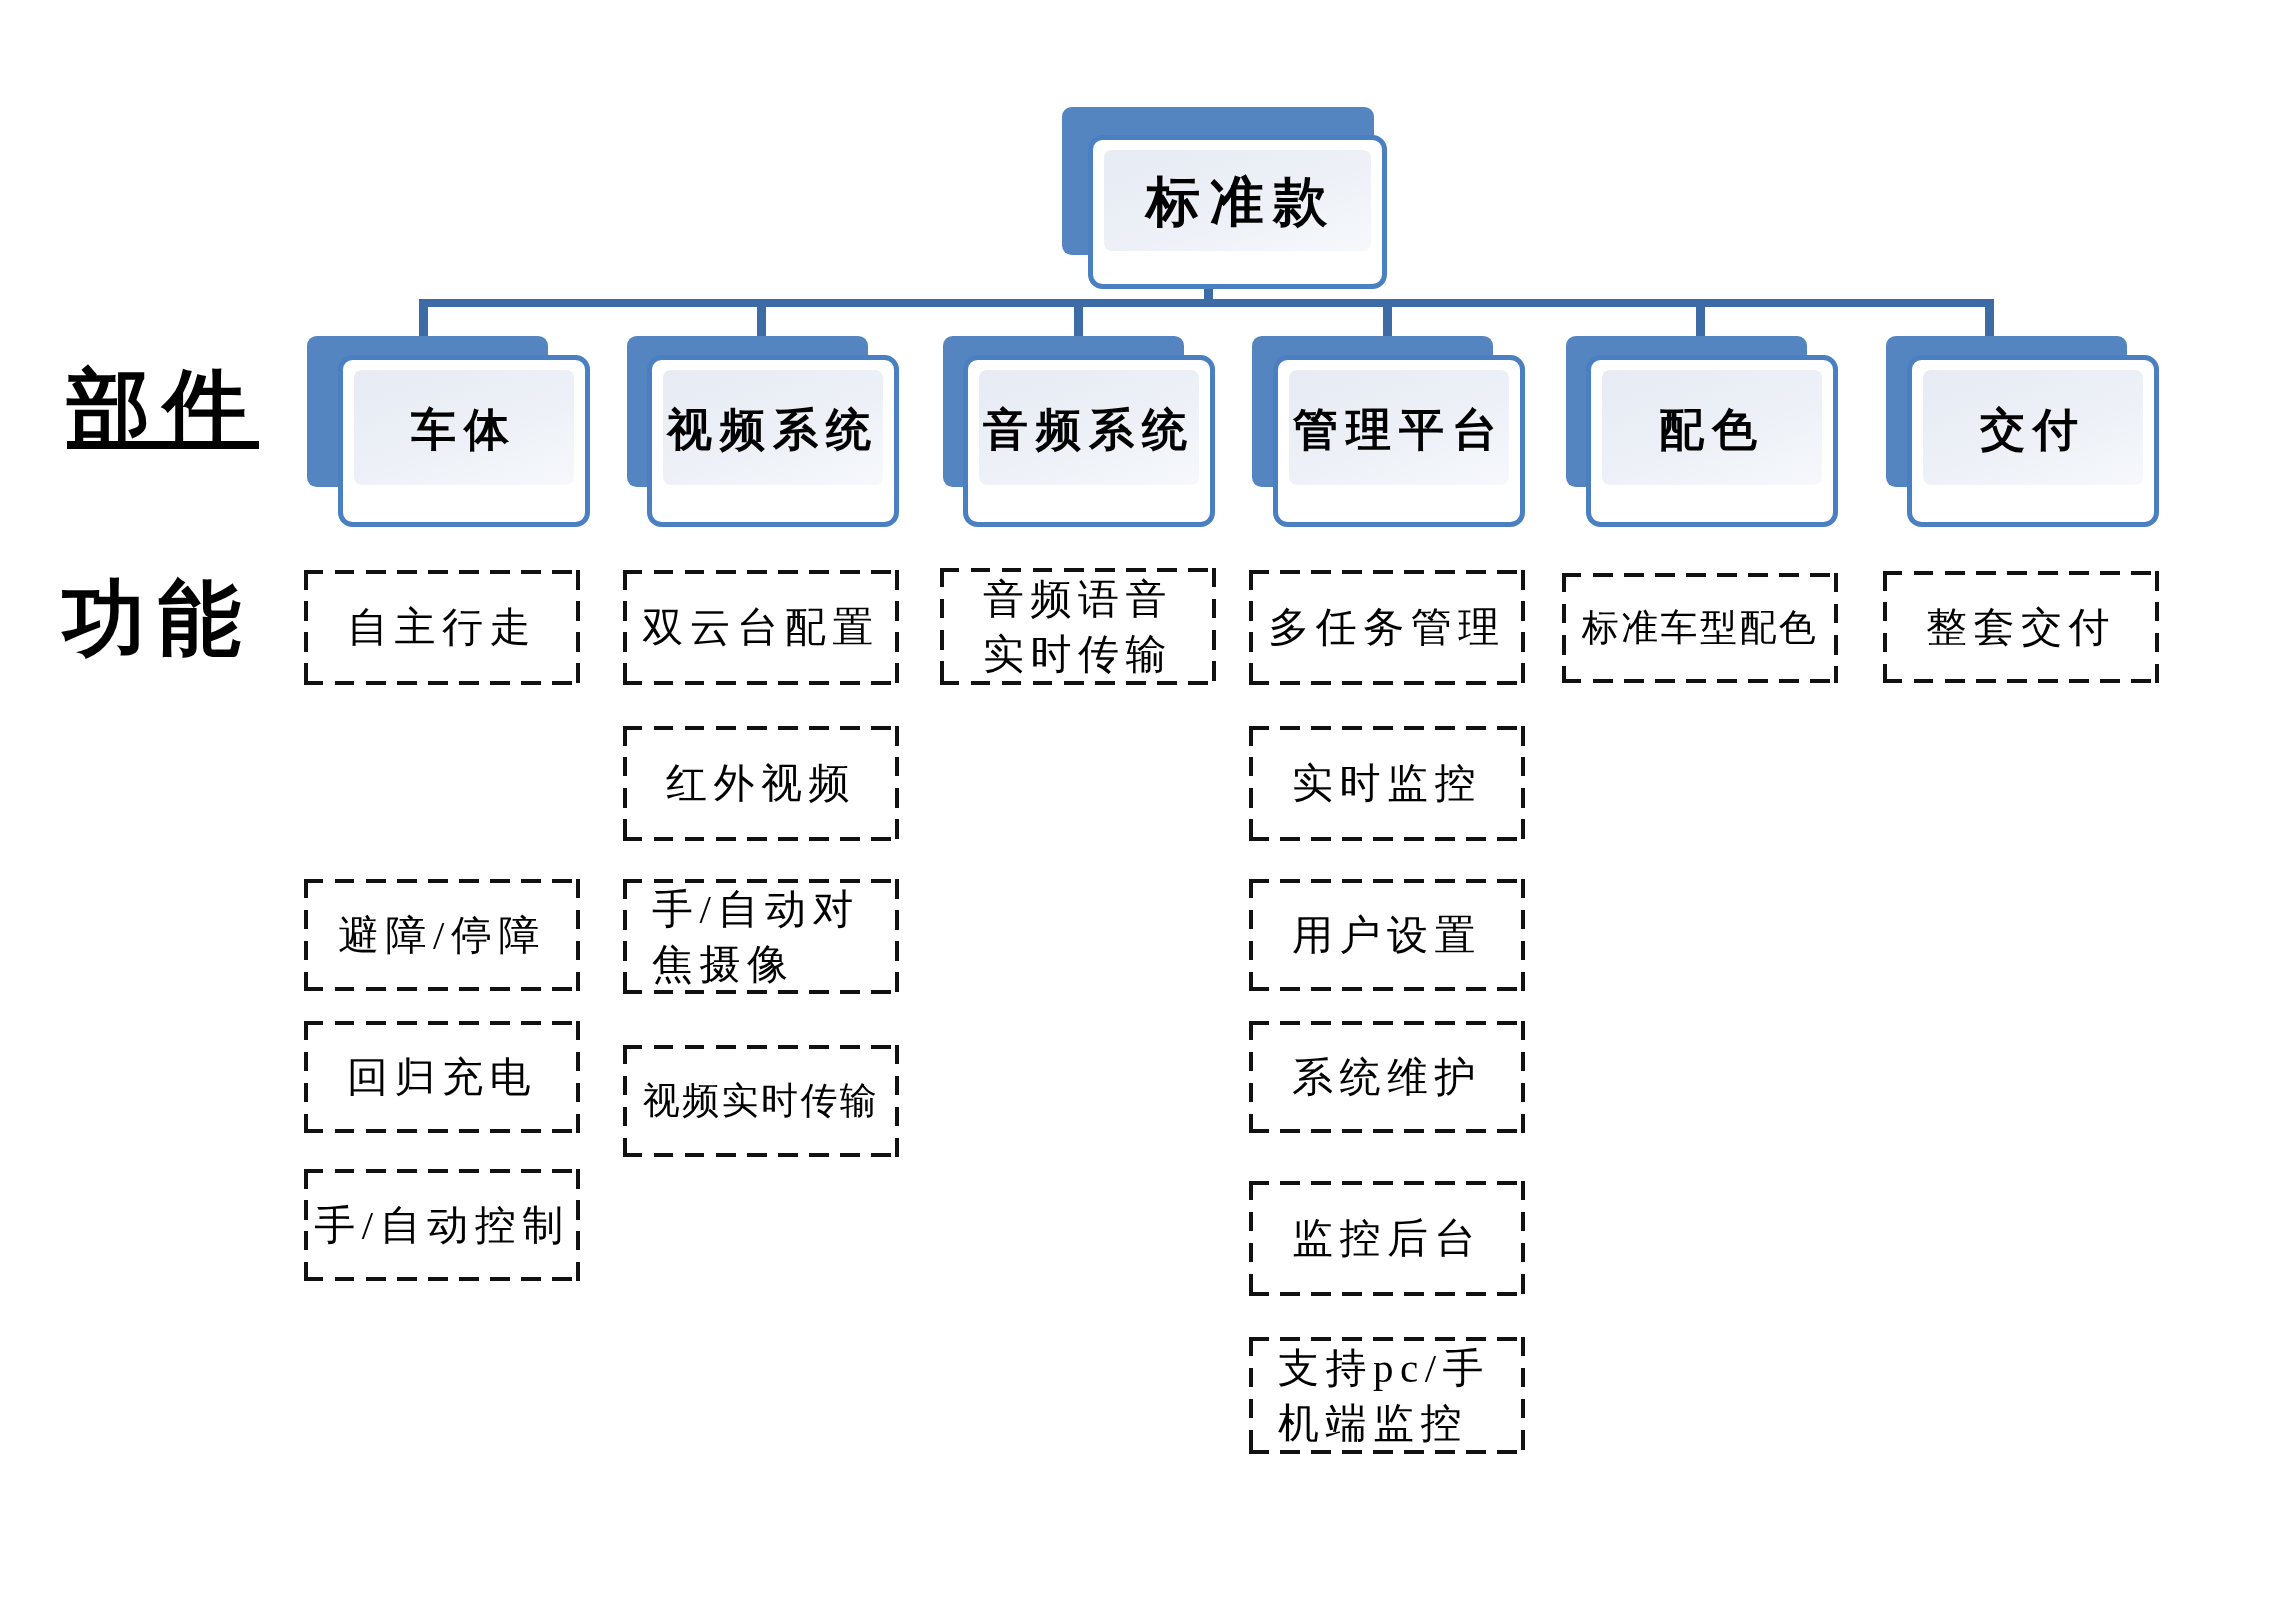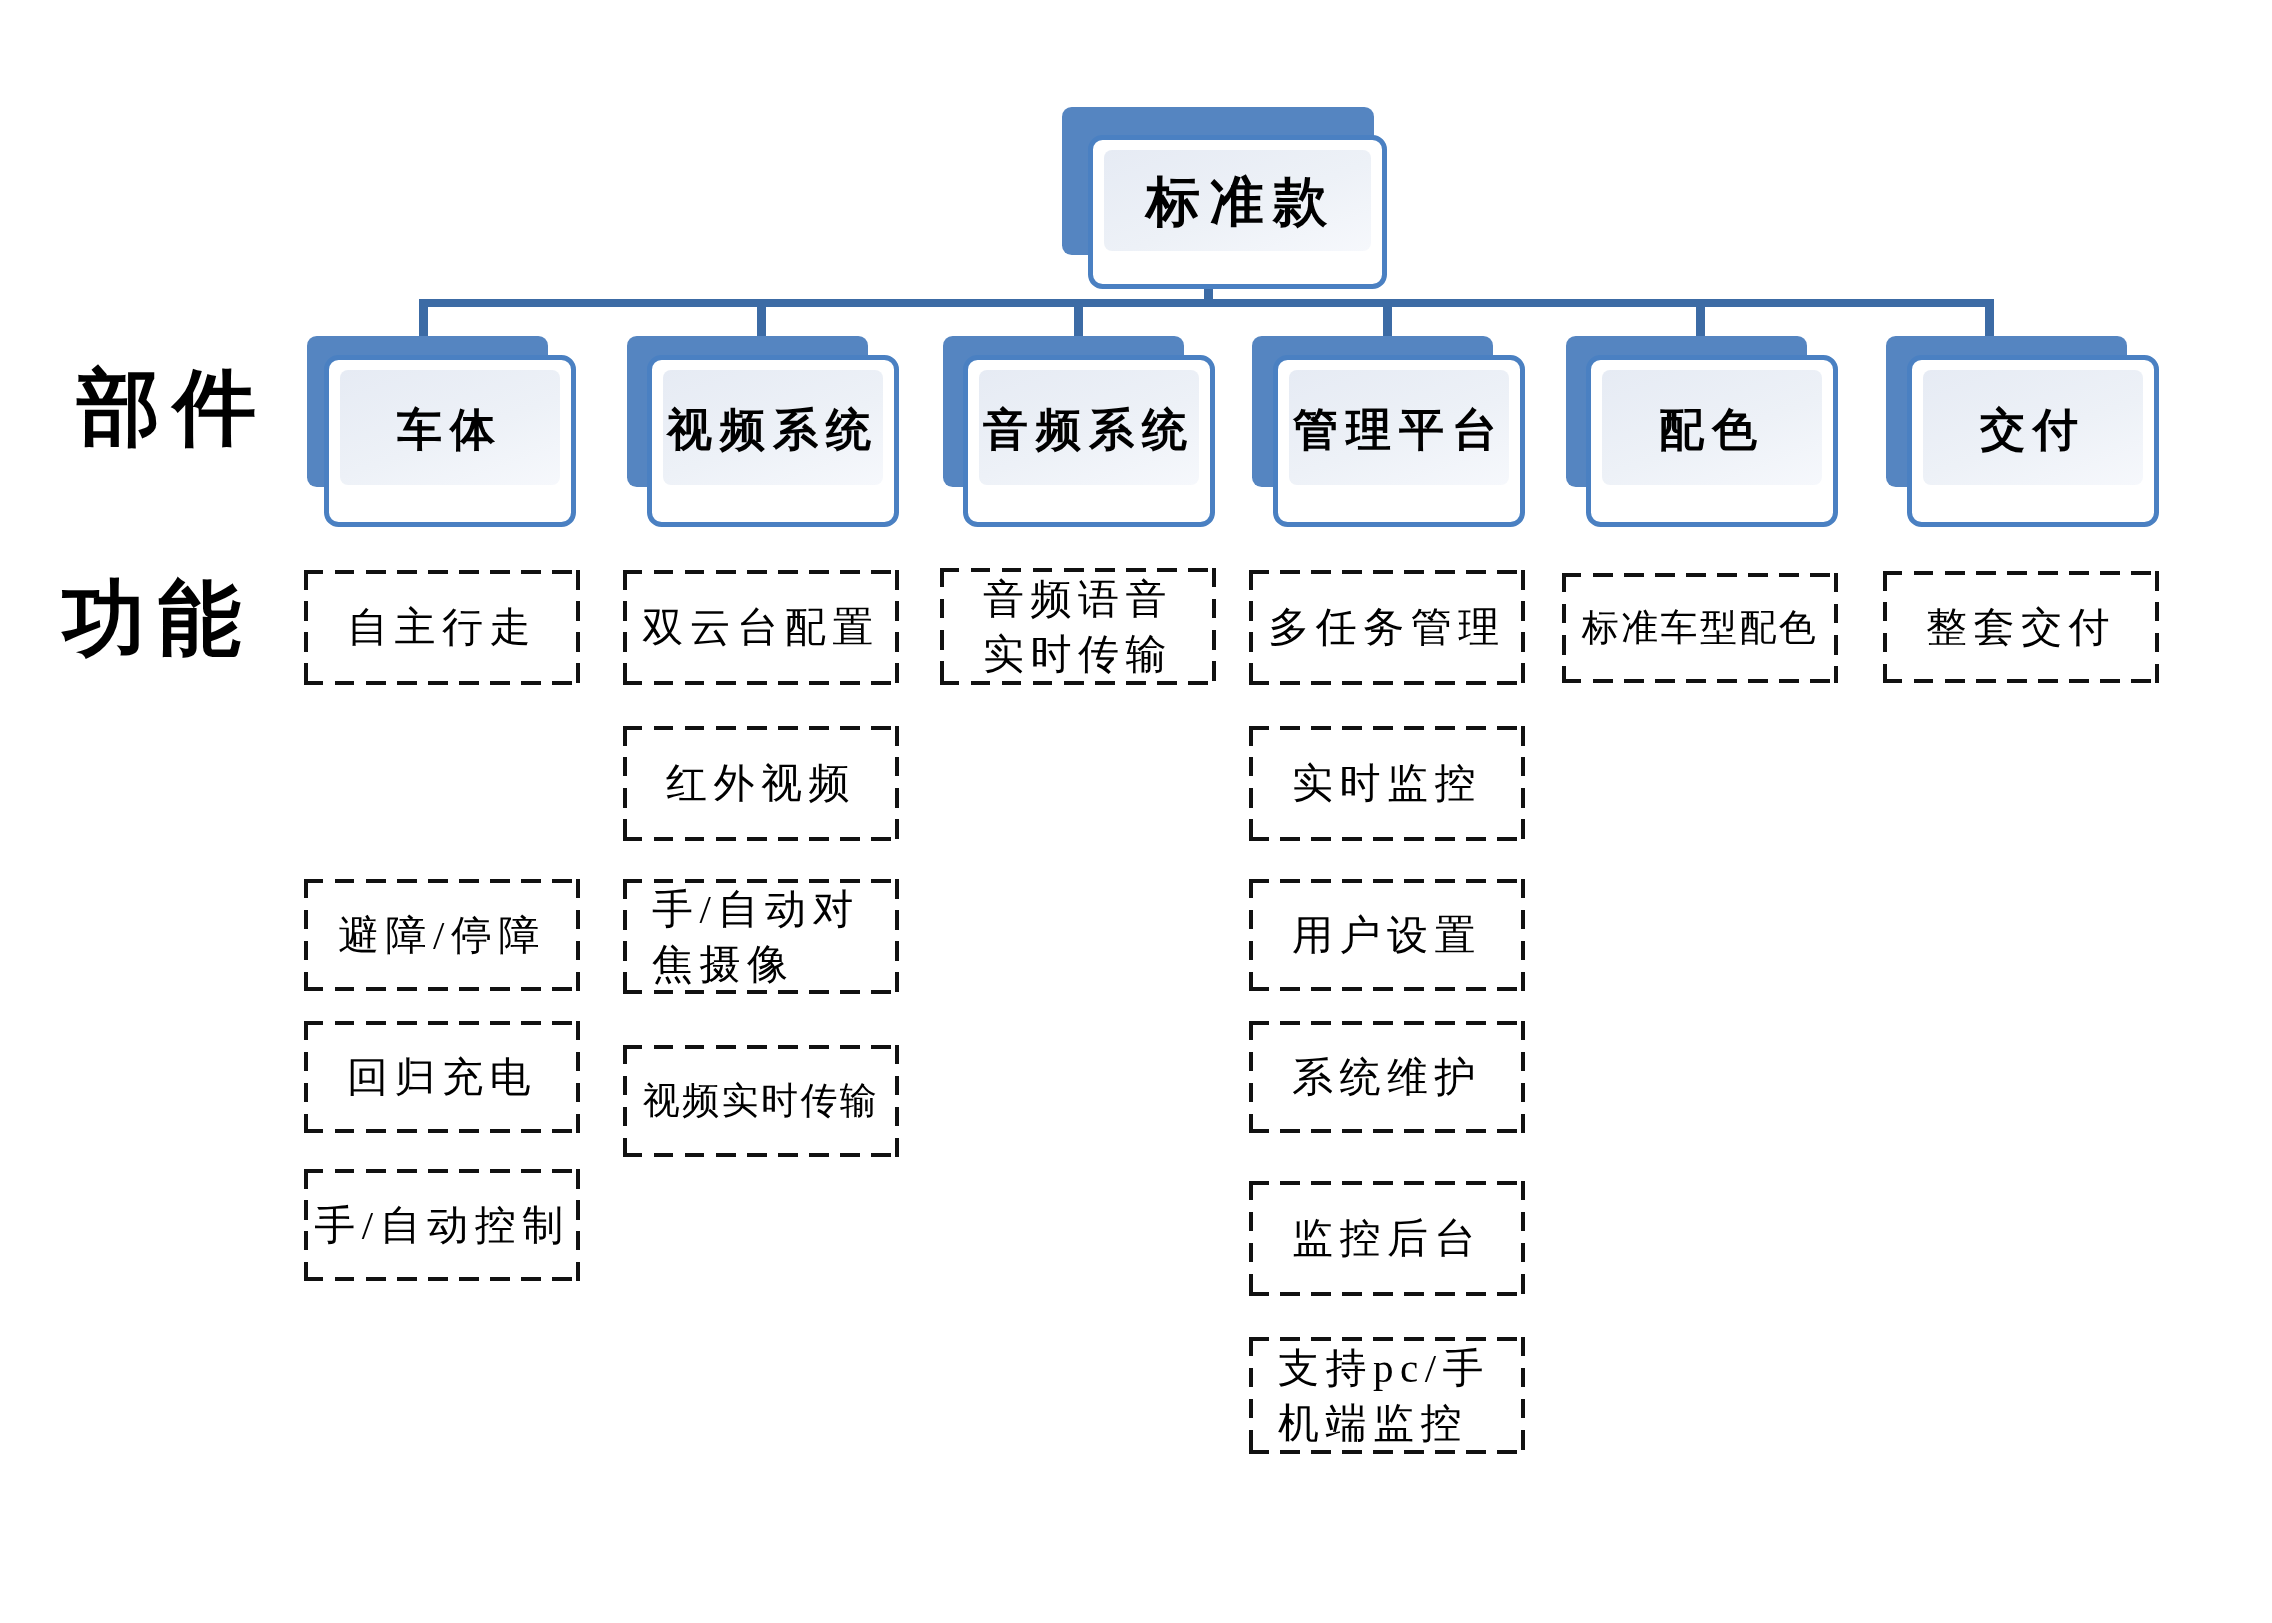--- a/index.html
+++ b/index.html
@@ -42,40 +42,40 @@
     background-repeat:no-repeat;
   }
   .item.tight{font-size:37px;letter-spacing:2.4px;}
   .item.align-left{justify-content:flex-start;text-align:left;padding-left:29px;}
 </style>
 </head>
 <body>
 
 <div id="canvas">
 
-  <div class="rowlabel" style="left:77px;top:367px;">部件</div>
+  <div class="rowlabel" style="left:67px;top:367px;text-decoration:underline;">部件</div>
   <div class="rowlabel" style="left:62px;top:578px;">功能</div>
 
   <div class="conn" style="left:1204px;top:282px;width:9px;height:21px;"></div>
   <div class="conn" style="left:419px;top:299px;width:1575px;height:8px;"></div>
   <div class="conn" style="left:419px;top:304px;width:9px;height:34px;"></div>
   <div class="conn" style="left:757px;top:304px;width:9px;height:34px;"></div>
   <div class="conn" style="left:1074px;top:304px;width:9px;height:34px;"></div>
   <div class="conn" style="left:1383px;top:304px;width:9px;height:34px;"></div>
   <div class="conn" style="left:1696px;top:304px;width:9px;height:34px;"></div>
   <div class="conn" style="left:1985px;top:304px;width:9px;height:34px;"></div>
 
   <div class="shadow" style="left:1062px;top:107px;width:312px;height:148px;"></div>
   <div class="face root-face" style="left:1088px;top:135px;width:289px;height:144px;">
     <div class="panel"></div>
     <div class="label">标准款</div>
   </div>
 
   <div class="shadow" style="left:307px;top:336px;width:241px;height:151px;"></div>
-  <div class="face hdr-face" style="left:324px;top:355px;width:242px;height:162px;">
+  <div class="face hdr-face" style="left:338px;top:355px;width:242px;height:162px;">
     <div class="panel"></div>
     <div class="label">车体</div>
   </div>
   <div class="item" style="left:304px;top:570px;height:115px;">自主行走</div>
   <div class="item" style="left:304px;top:879px;height:112px;">避障/停障</div>
   <div class="item" style="left:304px;top:1021px;height:112px;">回归充电</div>
   <div class="item" style="left:304px;top:1169px;height:112px;">手/自动控制</div>
 
   <div class="shadow" style="left:627px;top:336px;width:241px;height:151px;"></div>
   <div class="face hdr-face" style="left:647px;top:355px;width:242px;height:162px;">

